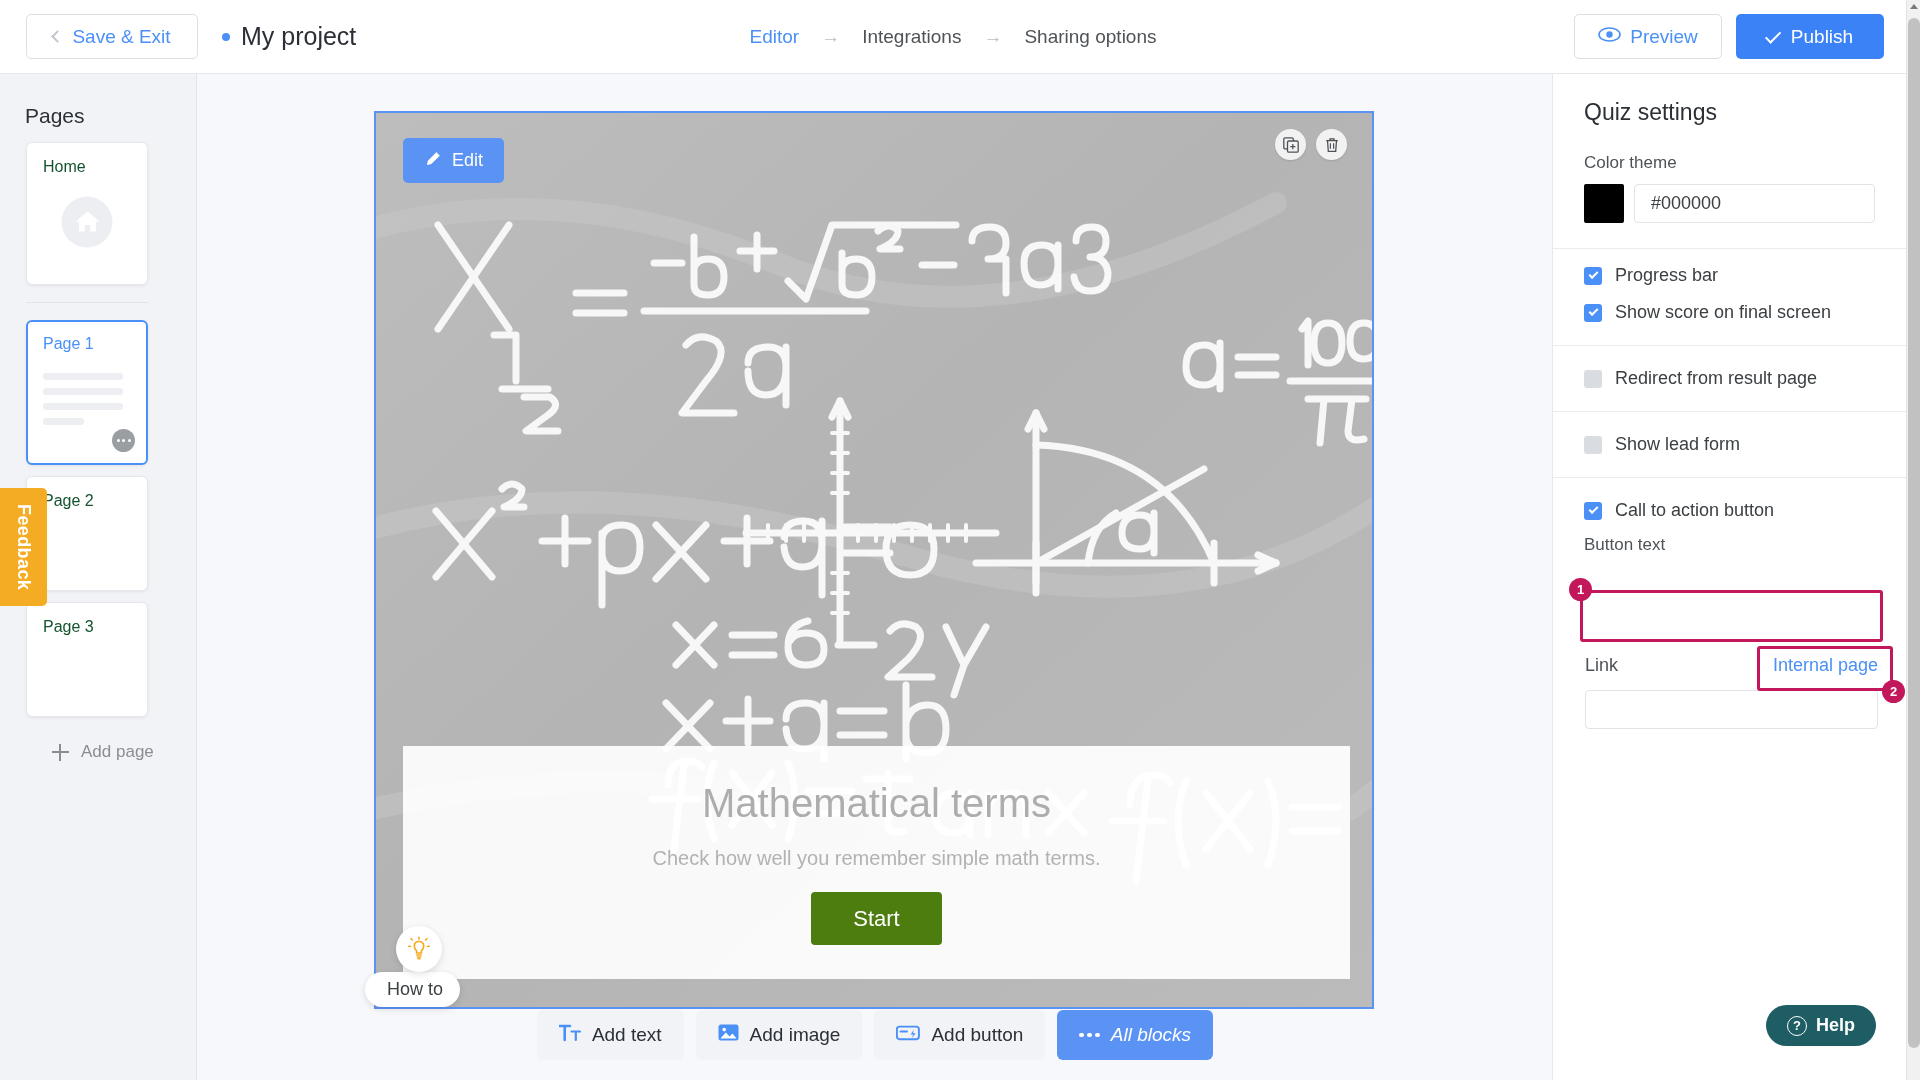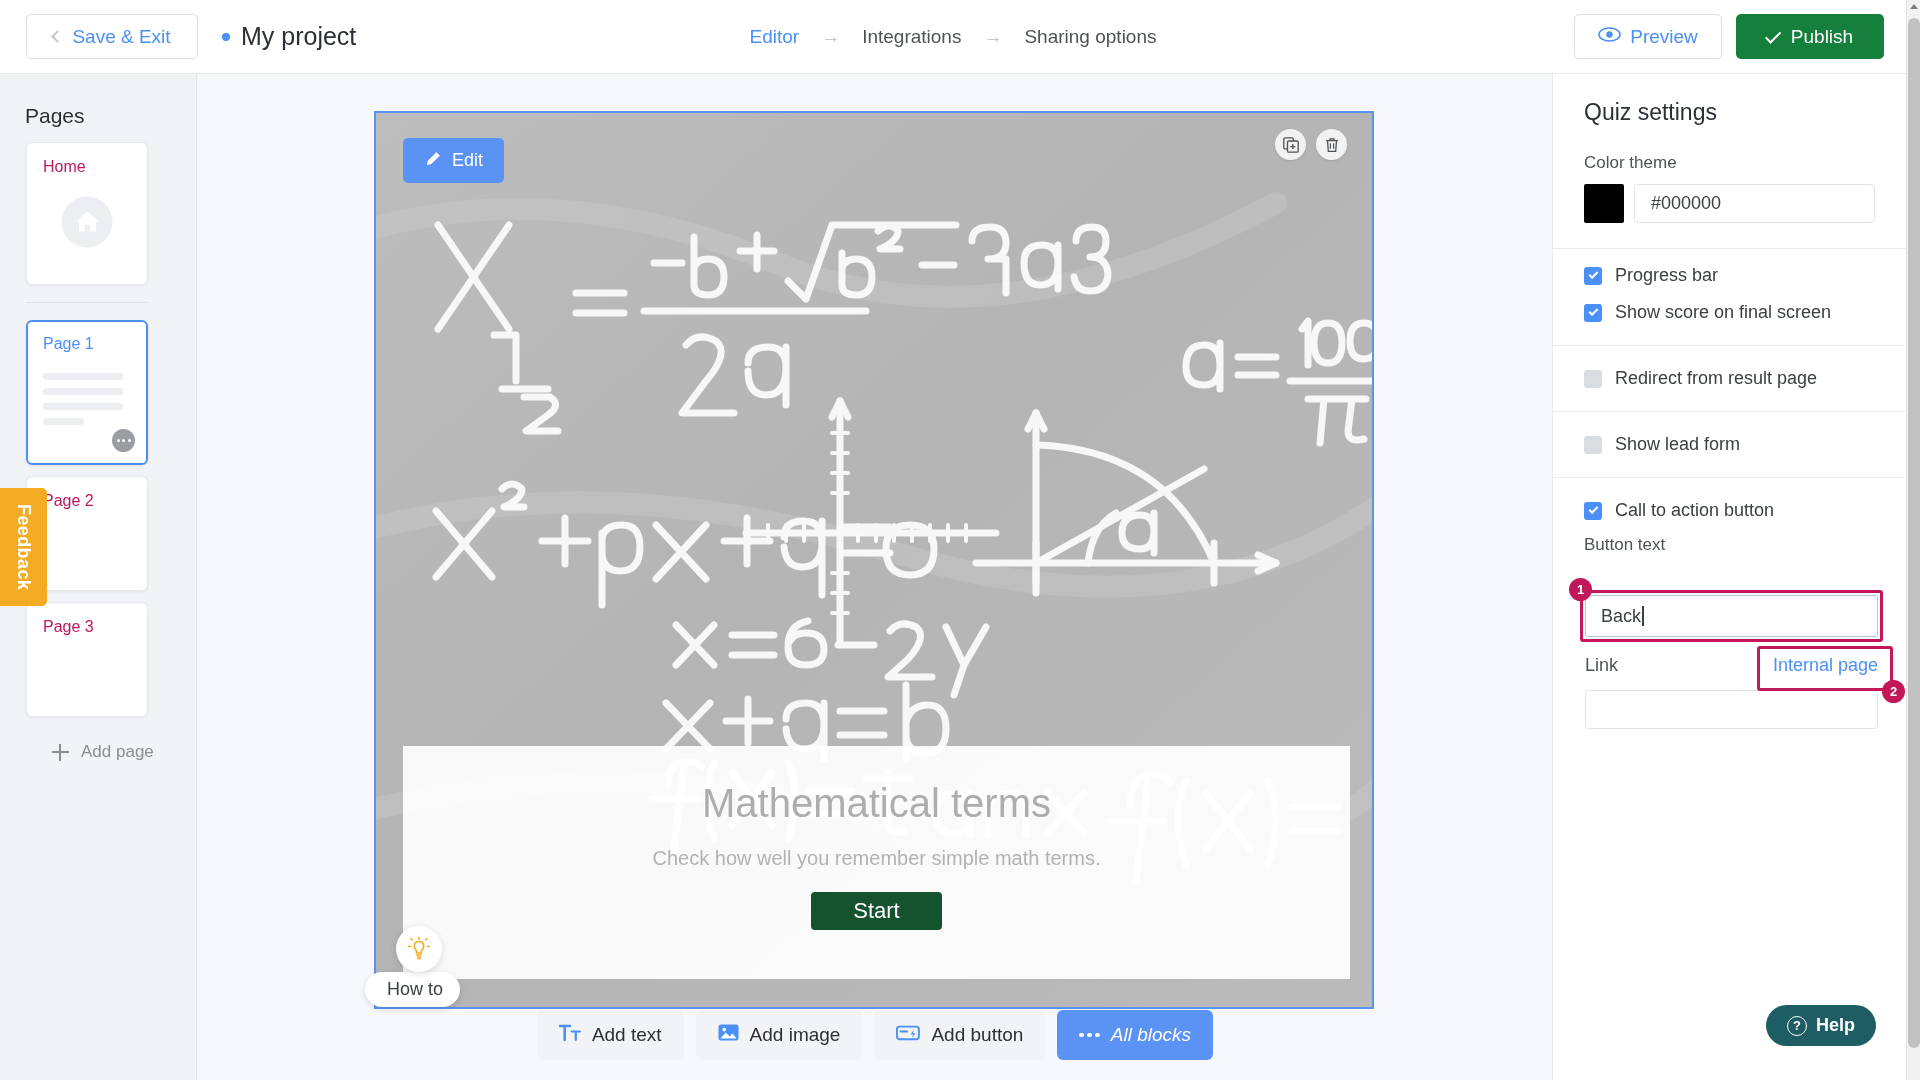--- a/index.html
+++ b/index.html
@@ -53,21 +53,21 @@
   }
   .preview-btn {
     width: 148px; height: 45px;
     border: 1px solid #dcdfe3; border-radius: 5px; background: #fff;
     display: flex; align-items: center; justify-content: center; gap: 9px;
     cursor: pointer;
   }
   .preview-btn .label { color: #4a90f7; font-size: 19px; }
   .publish-btn {
     width: 148px; height: 45px;
-    border: none; border-radius: 5px; background: #15803d;
+    border: none; border-radius: 5px; background: #3b82f6;
     display: flex; align-items: center; justify-content: center; gap: 9px;
     cursor: pointer;
   }
   .publish-btn .label { color: #fff; font-size: 19px; }
   .check-glyph {
     width: 15px; height: 8px;
     border-left: 2.2px solid #fff; border-bottom: 2.2px solid #fff;
     transform: rotate(-45deg) translateY(-2px);
   }
 
@@ -81,21 +81,21 @@
     font-size: 21px; color: #2b2f36; padding: 22px 0 0 25px; margin-top: 8px;
   }
   .pages-list { padding: 14px 0 0 26px; }
   .page-card {
     width: 122px; background: #fff;
     border: 1px solid #e6e8ec; border-radius: 6px;
     box-shadow: 0 1px 3px rgba(0,0,0,.07);
     position: relative; cursor: pointer;
   }
   .page-card .pc-title {
-    font-size: 16px; color: #be185d; padding: 15px 0 0 16px;
+    font-size: 16px; color: #14532d; padding: 15px 0 0 16px;
   }
   .page-card.home { height: 143px; }
   .home-icon-wrap {
     position: absolute; left: 50%; top: 56%; transform: translate(-50%,-50%);
     width: 51px; height: 51px; border-radius: 50%; background: #eceef2;
     display: flex; align-items: center; justify-content: center;
   }
   .pages-divider {
     width: 122px; height: 1px; background: #e0e3e8; margin: 17px 0 17px 0;
   }
@@ -173,21 +173,21 @@
     position: absolute; left: 27px; bottom: 28px; width: 947px; height: 233px;
     background: rgba(255,255,255,.92);
     display: flex; flex-direction: column; align-items: center;
     z-index: 4;
   }
   .hero-title {
     font-size: 40px; color: #adadad; margin-top: 35px; font-weight: normal;
   }
   .hero-sub { font-size: 20px; color: #b2b2b2; margin-top: 21px; }
   .hero-start {
-    margin-top: 22px; width: 131px; height: 38px; background: #14532d;
+    margin-top: 22px; width: 131px; height: 53px; background: #4d7c0f;
     border-radius: 4px; color: #ffffff; font-size: 22px;
     display: flex; align-items: center; justify-content: center; cursor: pointer;
   }
 
   .howto {
     position: absolute; left: 180px; bottom: 73px;
     display: flex; align-items: center; z-index: 20; flex-direction: column;
   }
   .howto-bulb {
     width: 46px; height: 46px; border-radius: 50%; background: #fff;
@@ -652,24 +652,20 @@
             <span class="tick"></span>
           </span>
         <span class="t">Call to action button</span>
       </div>
       <div class="rp-section">
         <div class="rp-label" style="margin-top:14px">Button text</div>
       </div>
     </div>
   </div>
 
-  <div class="btn-text-field">
-    <span>Back</span>
-      <span class="caret"></span>
-  </div>
 
   <div class="link-row">
     <span class="link-label">Link</span>
     <span class="link-value">Internal page</span>
   </div>
   <div class="link-input"></div>
 
   <div class="anno-box" style="left:1580px; top:590px; width:303px; height:52px;"></div>
   <div class="anno-badge" style="left:1569px; top:578px;">1</div>
 

